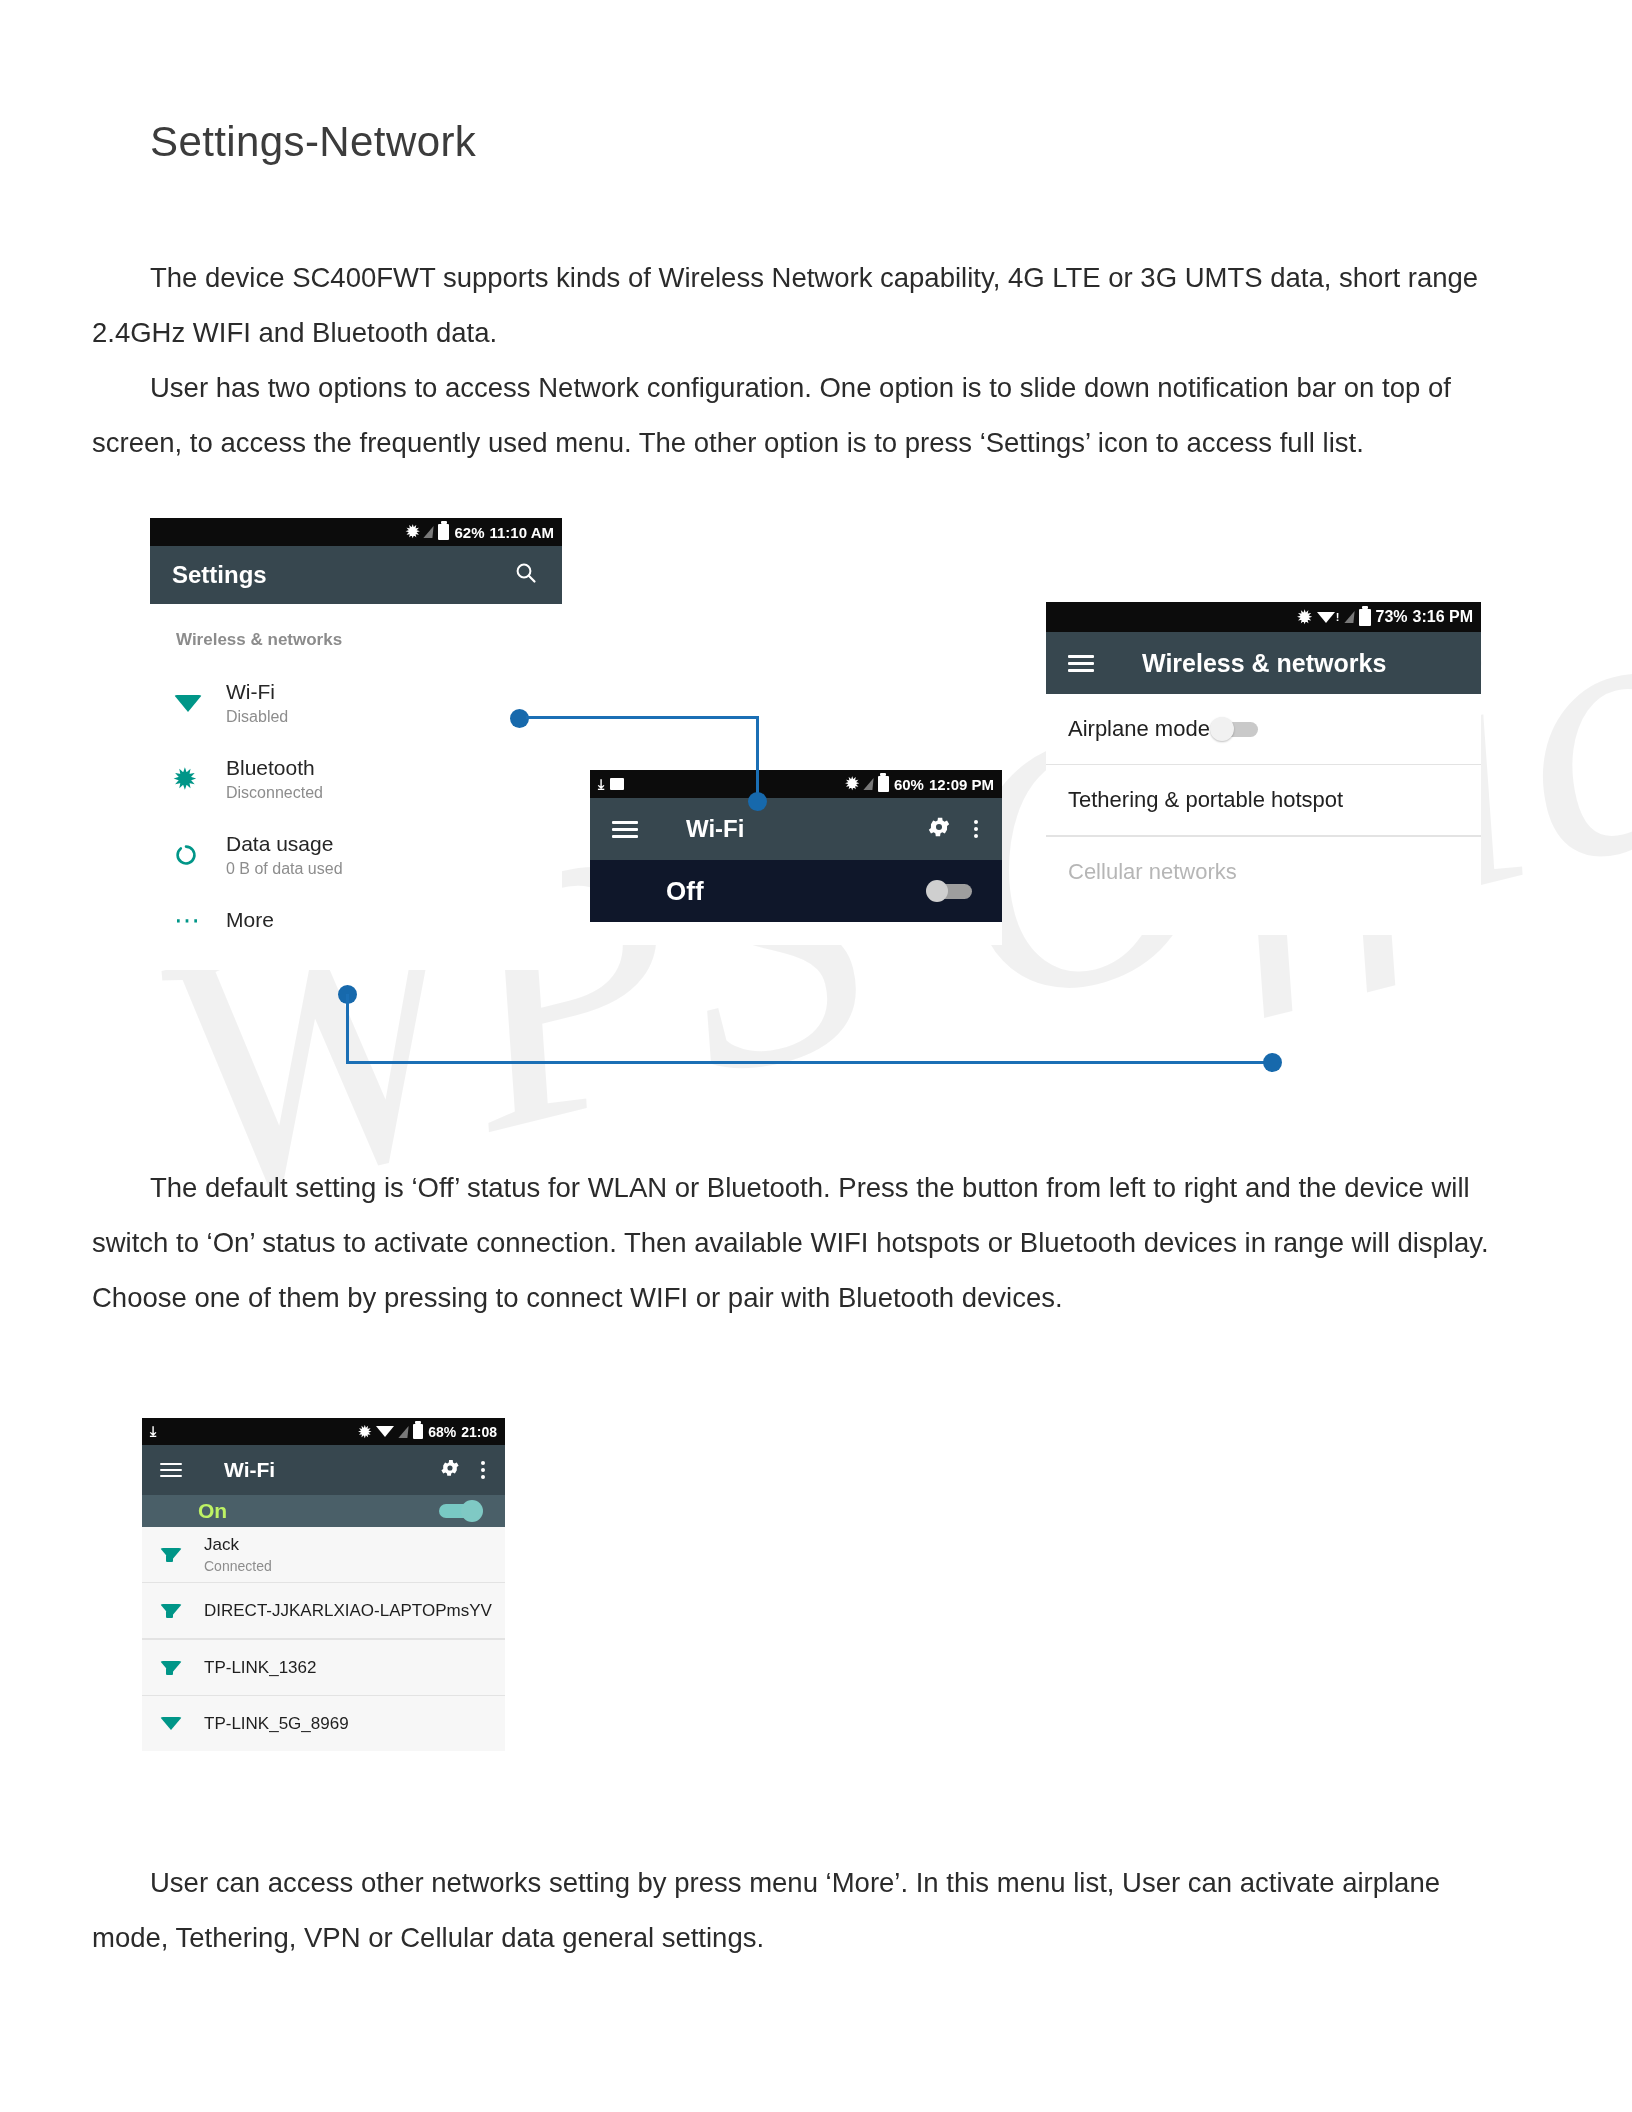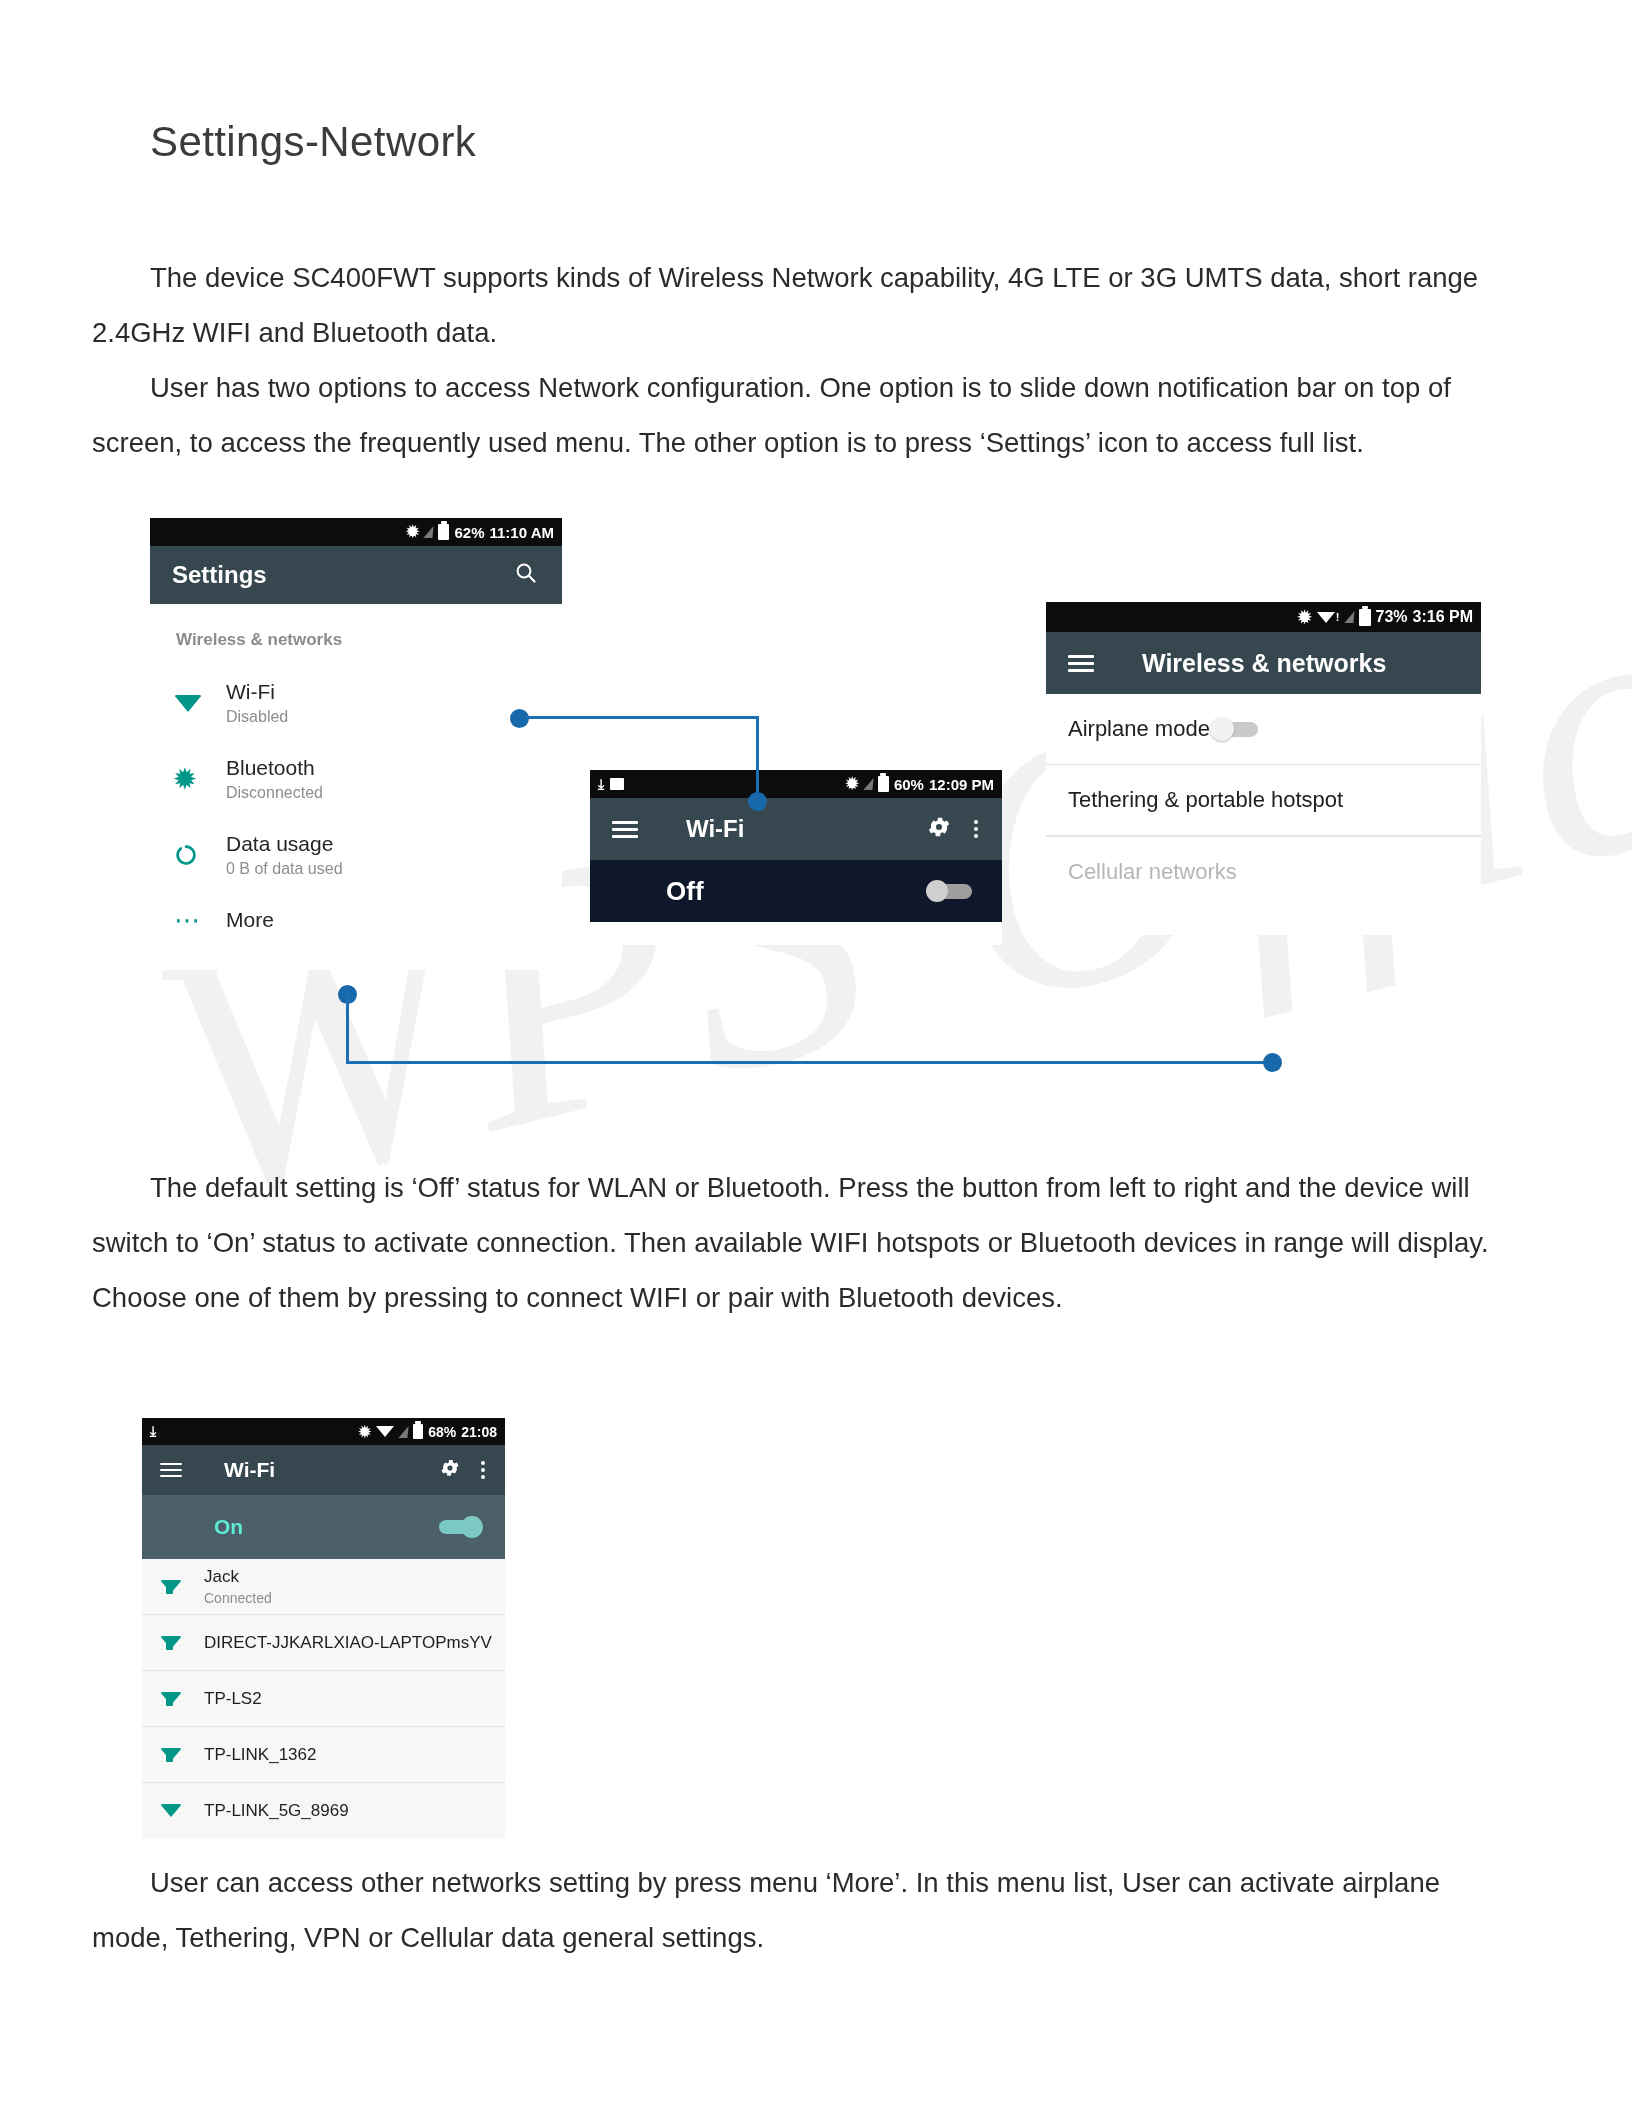--- a/index.html
+++ b/index.html
@@ -152,21 +152,21 @@
     display:flex;align-items:center;height:70px;padding:0 22px;font-size:22px;color:#212121;
   }
   #shot-wireless .w-row.dim{color:#b6b6b6;}
 
   
   #shot-wifi-on{left:142px;top:1418px;width:363px;height:422px;}
   #shot-wifi-on .statusbar{height:27px;font-size:14px;}
   #shot-wifi-on .appbar{height:50px;}
   #shot-wifi-on .appbar .title{font-size:21px;margin-left:42px;}
   #shot-wifi-on .onoff{
-    background:#4a5f68;height:64px;display:flex;align-items:center;color:#5eead4;padding-left:16px;
+    background:#4a5f68;height:32px;display:flex;align-items:center;color:#bef264;
   }
   #shot-wifi-on .onoff .state{font-size:21px;font-weight:bold;margin-left:56px;}
   #shot-wifi-on .n-row{
     display:flex;align-items:center;height:55px;padding-left:18px;background:#f7f7f7;
   }
   #shot-wifi-on .n-ico{width:44px;position:relative;display:flex;align-items:center;}
   #shot-wifi-on .n-name{font-size:17px;color:#1f1f1f;}
   #shot-wifi-on .n-sub{font-size:14px;color:#8d8d8d;margin-top:3px;}
 
   
@@ -403,36 +403,28 @@
     <div class="n-row">
       <span class="n-ico">
         <span class="wifi-tri sm" style="position:relative;">
             <span class="lockdot"></span>
           </span>
       </span>
       <span class="n-name">DIRECT-JJKARLXIAO-LAPTOPmsYV</span>
     </div>
     <div class="divider"></div>
 
+    <div class="divider"></div>
+
     <div class="n-row">
       <span class="n-ico">
         <span class="wifi-tri sm" style="position:relative;">
             <span class="lockdot"></span>
           </span>
       </span>
-      <span class="n-name">TP-LS2</span>
-    </div>
-    <div class="divider"></div>
-
-    <div class="n-row">
-      <span class="n-ico">
-        <span class="wifi-tri sm" style="position:relative;">
-            <span class="lockdot"></span>
-          </span>
-      </span>
       <span class="n-name">TP-LINK_1362</span>
     </div>
     <div class="divider"></div>
 
     <div class="n-row">
       <span class="n-ico">
         <span class="wifi-tri sm"></span>
       </span>
       <span class="n-name">TP-LINK_5G_8969</span>
     </div>

